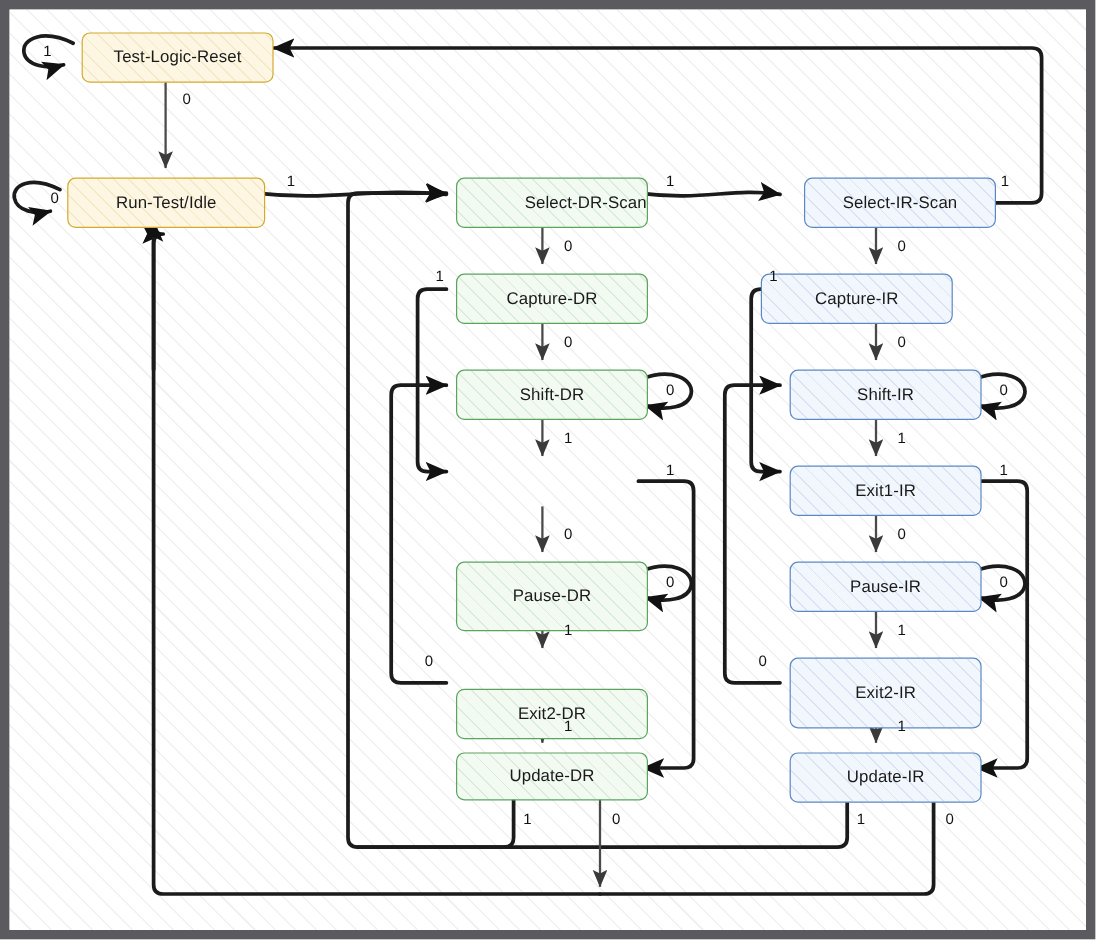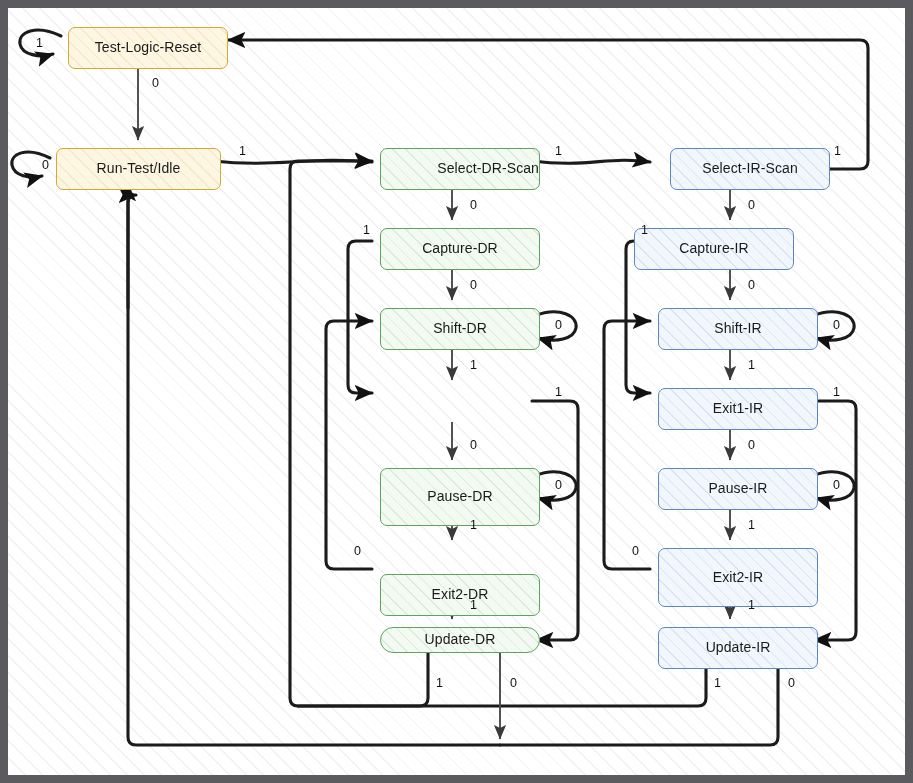--- a/index.html
+++ b/index.html
@@ -173,21 +173,21 @@
     </div>
     <div class="node n-green" style="left:372px;top:300px;width:160px;height:42px;">
       <span class="lbl">Shift-DR</span>
     </div>
     <div class="node n-green" style="left:372px;top:460px;width:160px;height:58px;">
       <span class="lbl">Pause-DR</span>
     </div>
     <div class="node n-green" style="left:372px;top:540px;width:160px;height:42px;margin-top:26px;">
       <span class="lbl">Exit2-DR</span>
     </div>
-    <div class="node n-green" style="left:372px;top:619px;width:160px;height:26px;border-radius:14px;">
+    <div class="node n-green" style="left:372px;top:619px;width:160px;height:40px;">
       <span class="lbl">Update-DR</span>
     </div>
 
     <div class="node n-blue" style="left:662px;top:140px;width:160px;height:42px;">
       <span class="lbl">Select-IR-Scan</span>
     </div>
     <div class="node n-blue" style="left:626px;top:220px;width:160px;height:42px;">
       <span class="lbl">Capture-IR</span>
     </div>
     <div class="node n-blue" style="left:650px;top:300px;width:160px;height:42px;">

